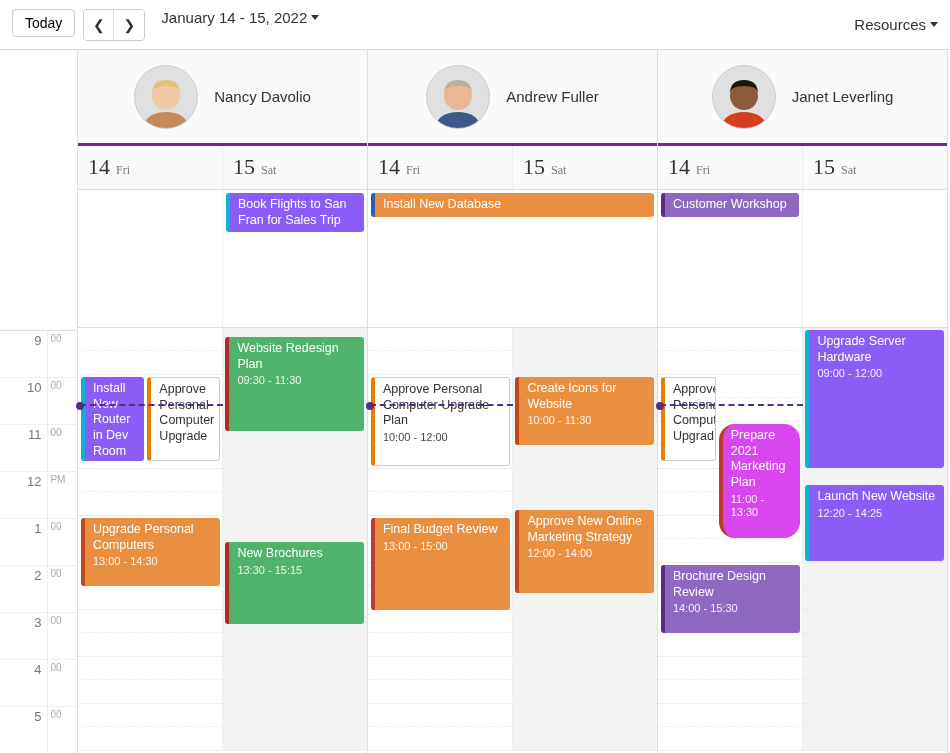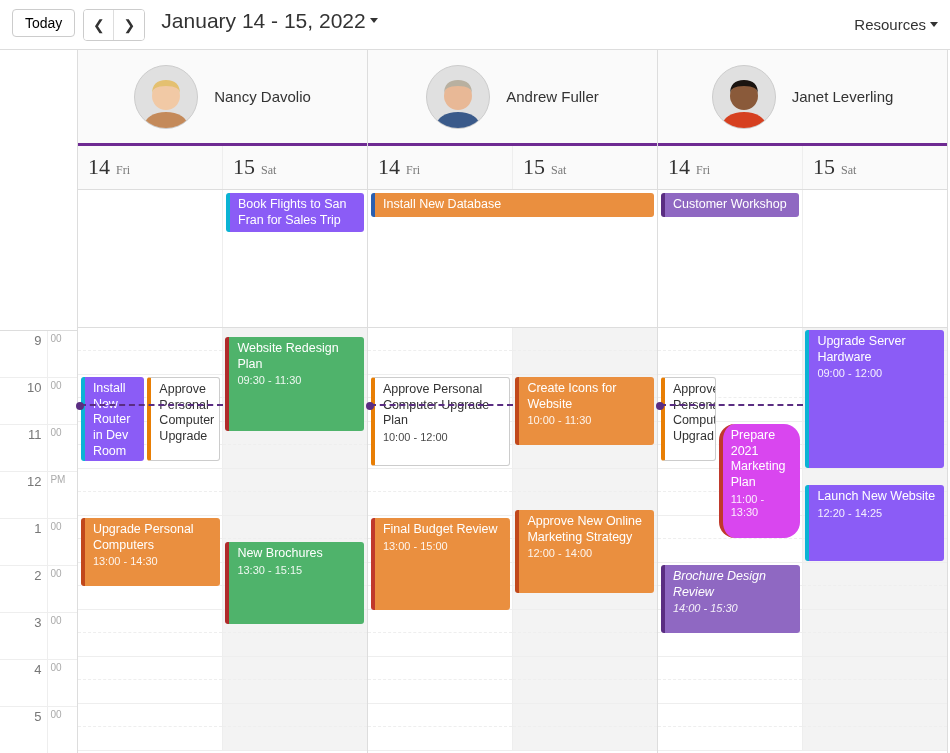--- a/index.html
+++ b/index.html
@@ -3,21 +3,21 @@
 <meta charset="utf-8">
 <style>
   * { box-sizing: border-box; margin: 0; padding: 0; }
   html, body { width: 950px; height: 753px; font-family: "Segoe UI", Arial, sans-serif; font-size: 14px; color: #333; background: #fff; overflow: hidden; }
   .toolbar { height: 50px; border-bottom: 1px solid #ddd; display: flex; align-items: center; padding: 0 12px; justify-content: space-between; }
   .toolbar-left { display: flex; align-items: flex-start; gap: 8px; }
   .btn { background: #fff; border: 1px solid #ccc; border-radius: 4px; padding: 5px 12px; font-size: 14px; cursor: pointer; }
   .nav-group { display: flex; border: 1px solid #ccc; border-radius: 4px; overflow: hidden; }
   .nav-btn { width: 30px; height: 30px; display: flex; align-items: center; justify-content: center; background: #fff; cursor: pointer; font-size: 14px; }
   .nav-btn:first-child { border-right: 1px solid #ddd; }
-  .date-range { margin-left: 8px; font-size: 21px; cursor: pointer; display: flex; align-items: center; gap: 4px; }
+  .date-range { margin-left: 8px; font-size: 15px; cursor: pointer; display: flex; align-items: center; gap: 4px; }
   .caret-down { width: 0; height: 0; border-left: 4px solid transparent; border-right: 4px solid transparent; border-top: 5px solid #333; display: inline-block; }
   .resources-toggle { font-size: 15px; cursor: pointer; display: flex; align-items: center; gap: 4px; }
 
   .scheduler { display: flex; height: 703px; }
   .time-ruler { width: 78px; border-right: 1px solid #ddd; flex-shrink: 0; }
   .ruler-spacer { height: 281px; border-bottom: 1px solid #ddd; }
   .ruler-body { position: relative; }
   .hour-row { height: 47px; border-bottom: 1px solid #eee; display: flex; }
   .hour-label { width: 48px; text-align: right; padding-right: 6px; color: #777; font-size: 13px; padding-top: 2px; }
   .ampm-label { width: 30px; text-align: left; padding-left: 2px; color: #aaa; font-size: 10px; padding-top: 2px; border-left: 1px solid #eee; }
@@ -487,21 +487,21 @@
             </div>
           </div>
           <div class="day-column-overlay d0">
             <div class="evt evt-apv" style="left: 2%; width: 38%; top: 49px; height: 84px;">
               <div class="title">Approve Personal Computer Upgrad</div>
             </div>
             <div class="evt c-purple-red" style="left: 42%; width: 56%; top: 96px; height: 114px;">
               <div class="title">Prepare 2021 Marketing Plan</div>
               <div class="time">11:00 - 13:30</div>
             </div>
-            <div class="evt c-purple" style="left: 2%; width: 96%; top: 237px; height: 68px; font-style: italic;">
+            <div class="evt c-purple" style="left: 2%; width: 96%; top: 237px; height: 68px;">
               <div class="title">Brochure Design Review</div>
               <div class="time">14:00 - 15:30</div>
             </div>
             <div class="now-line" style="top: 76px;">
               <div class="now-dot"></div>
             </div>
           </div>
           <div class="day-column-overlay d1">
             <div class="evt c-purple-cyan" style="left: 2%; width: 96%; top: 2px; height: 138px;">
               <div class="title">Upgrade Server Hardware</div>

